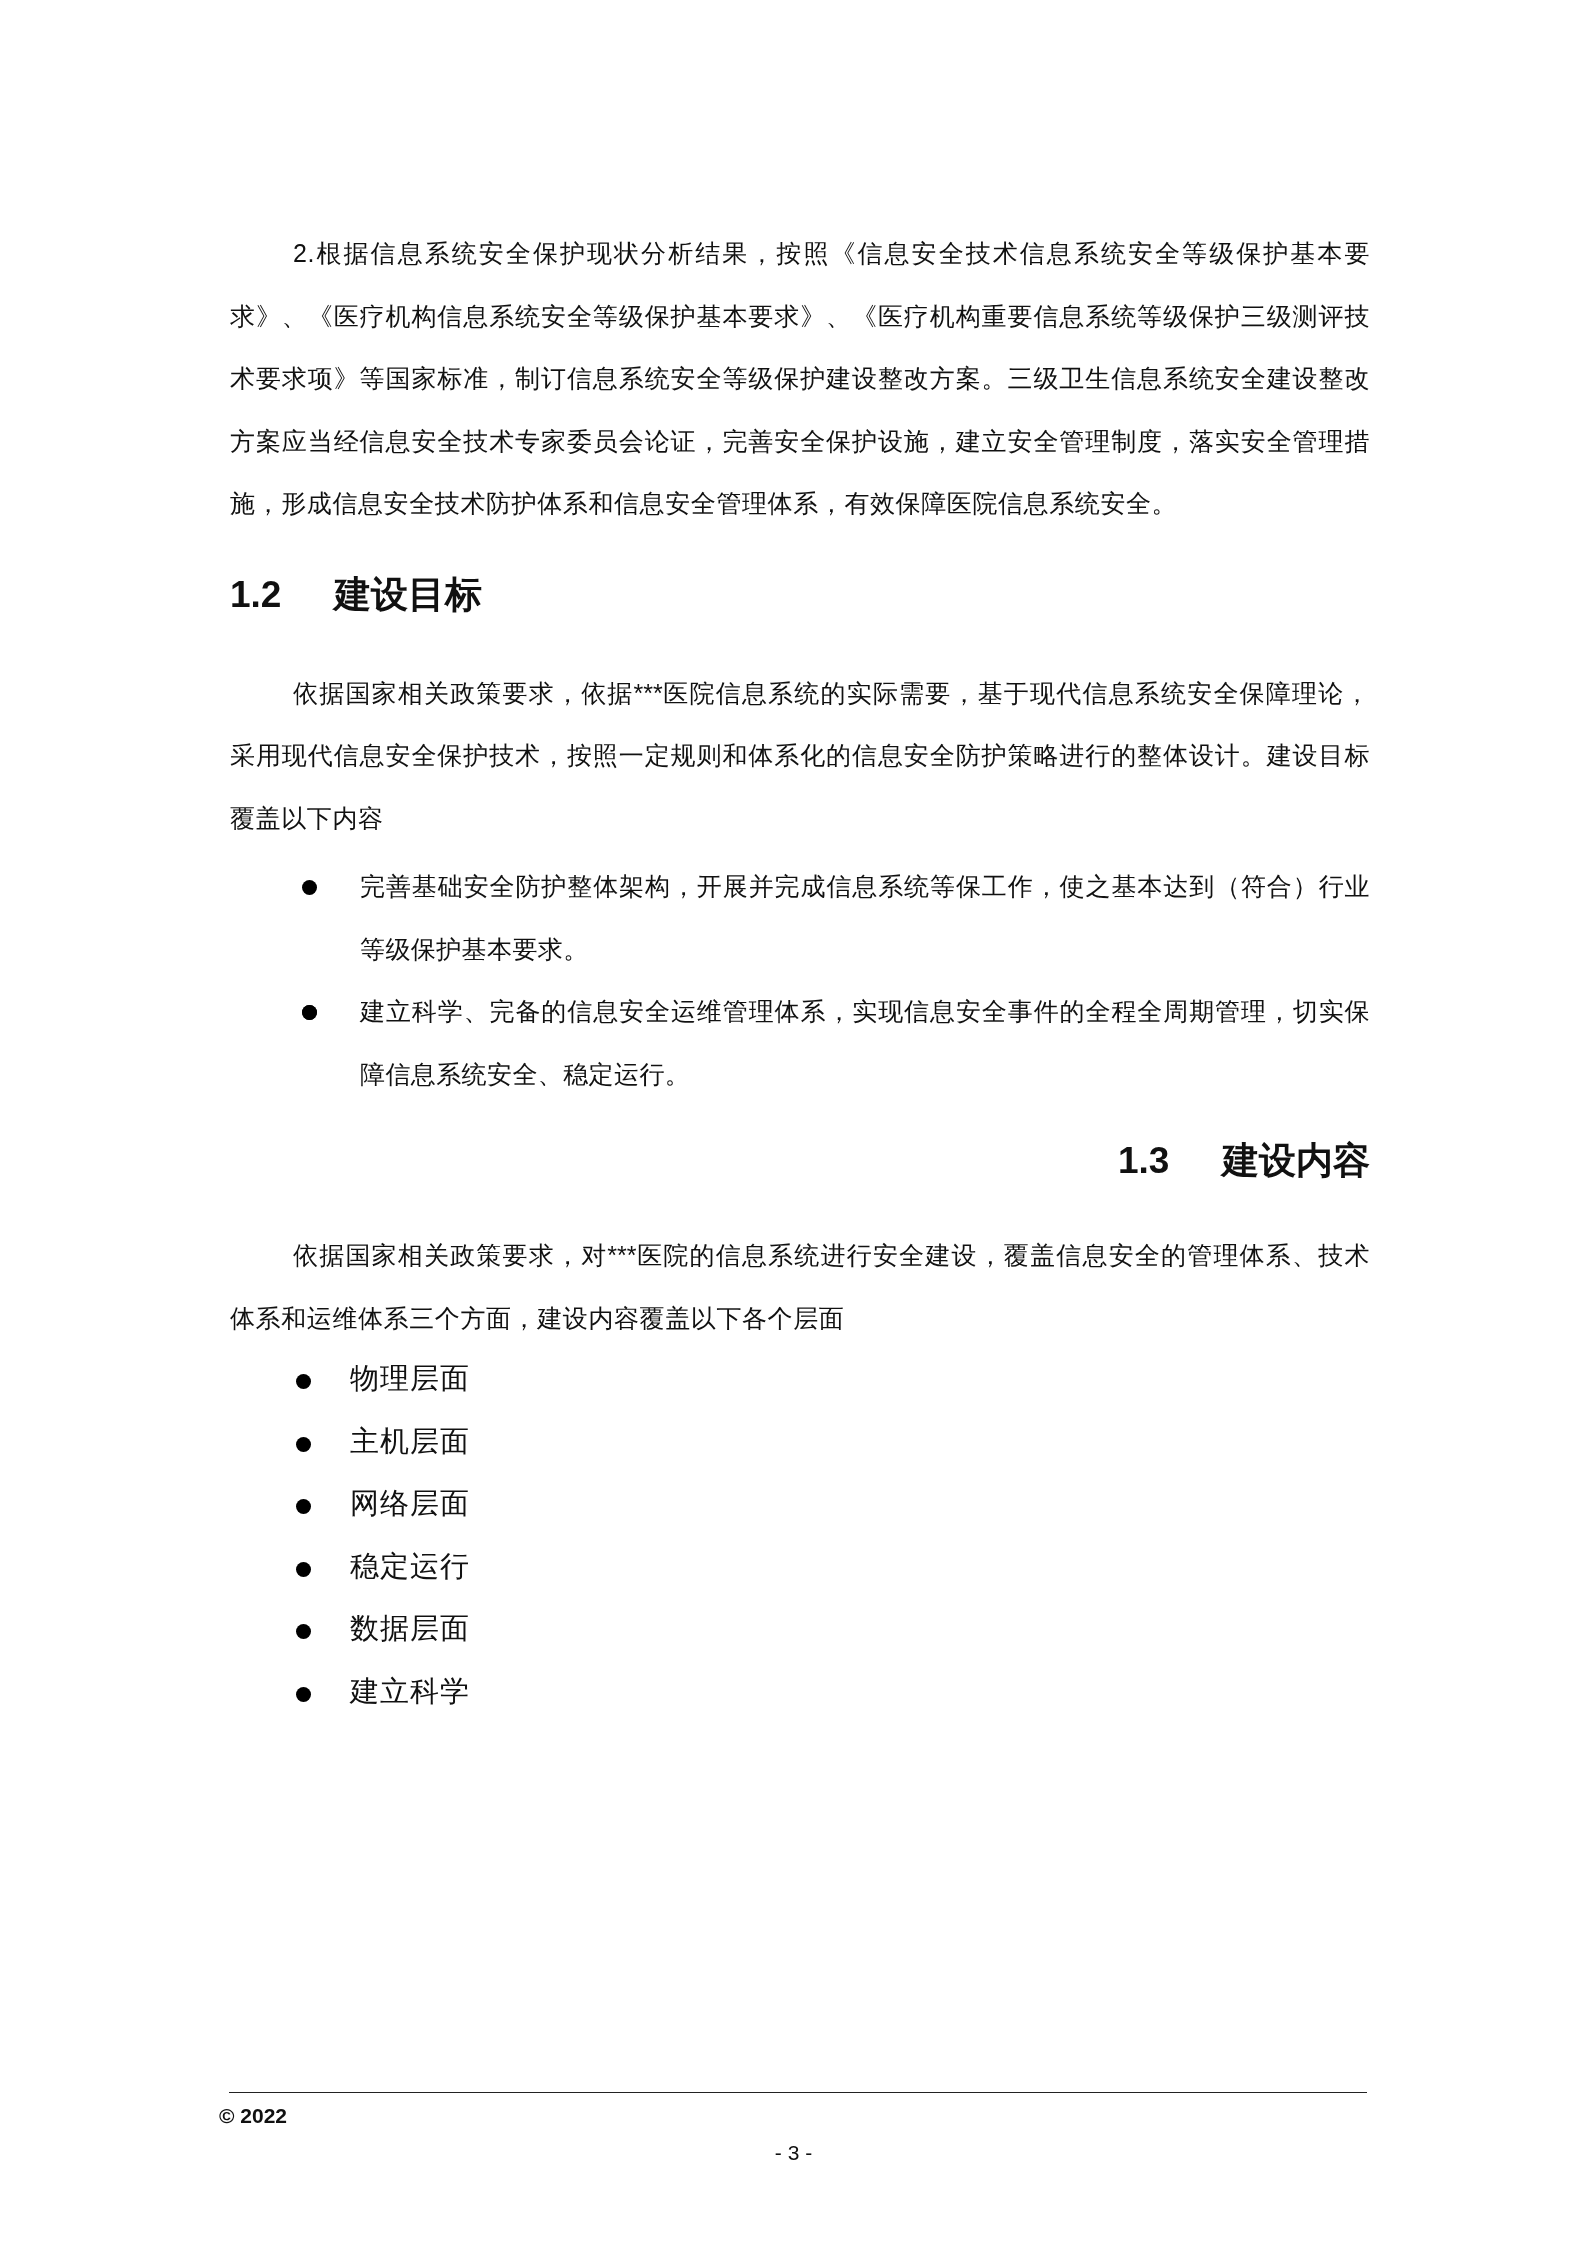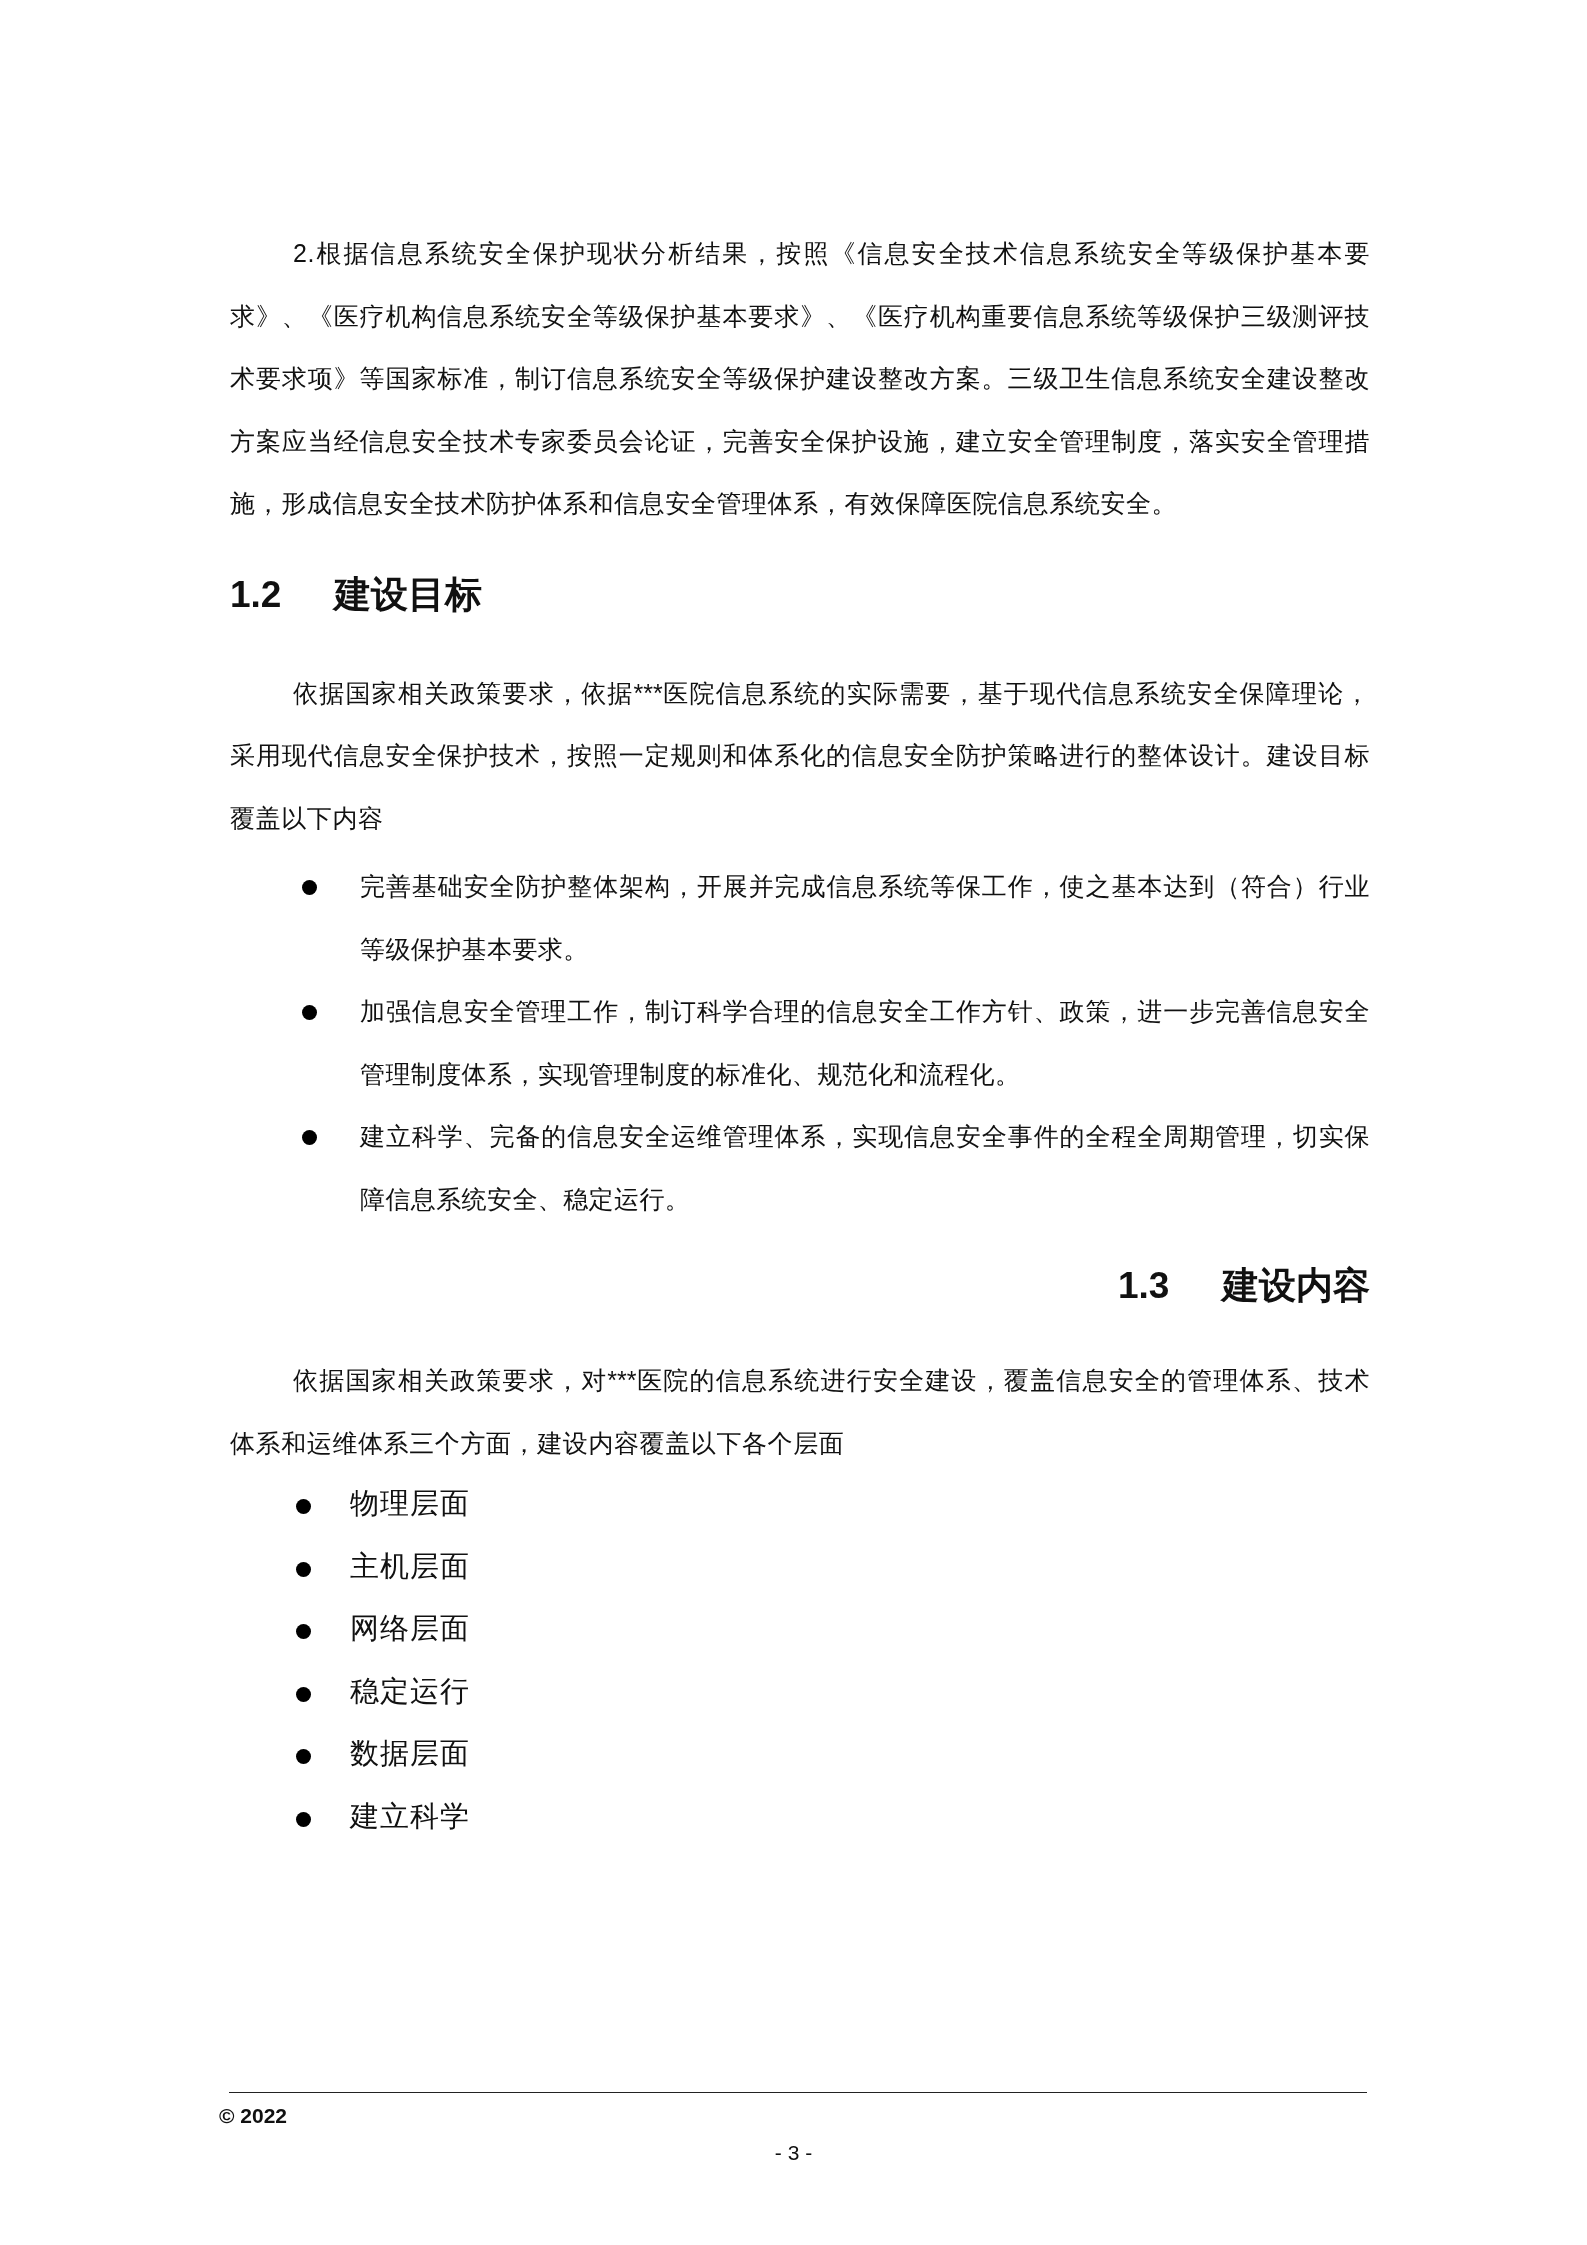--- a/index.html
+++ b/index.html
@@ -68,21 +68,21 @@
 
     <h2 class="heading h12">
       <span class="h-num">1.2</span>
       <span>建设目标</span>
     </h2>
 
     <p class="para"><span>依据国家相关政策要求，依据</span><span class="stars">***</span><span>医院信息系统的实际需要，基于现代信息系统安全保障理论，采用现代信息安全保护技术，按照一定规则和体系化的信息安全防护策略进行的整体设计。建设目标覆盖以下内容</span></p>
 
     <ul class="goal-list" style="margin-top:6px;">
       <li><span class="bullet"></span><span>完善基础安全防护整体架构，开展并完成信息系统等保工作，使之基本达到（符合）行业等级保护基本要求。</span></li>
-      <li><span class="bullet"></span><span>加强信息安全管理工作，制订科学合理的信息安全工作方针、政策，进一步完善信息安全管理制度体系，实现管理制度的标准化、规范化和流程化。</span></li>
+      <li><span class="bullet"></span></li>
       <li><span class="bullet"></span><span>建立科学、完备的信息安全运维管理体系，实现信息安全事件的全程全周期管理，切实保障信息系统安全、稳定运行。</span></li>
     </ul>
 
     <h2 class="heading h13">
       <span class="h-num">1.3</span>
       <span>建设内容</span>
     </h2>
 
     <p class="para"><span>依据国家相关政策要求，对</span><span class="stars">***</span><span>医院的信息系统进行安全建设，覆盖信息安全的管理体系、技术体系和运维体系三个方面，建设内容覆盖以下各个层面</span></p>
 

